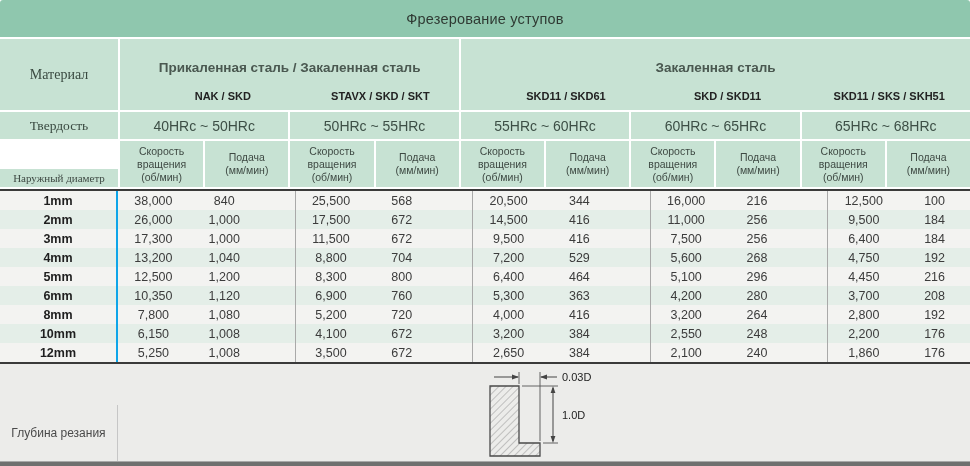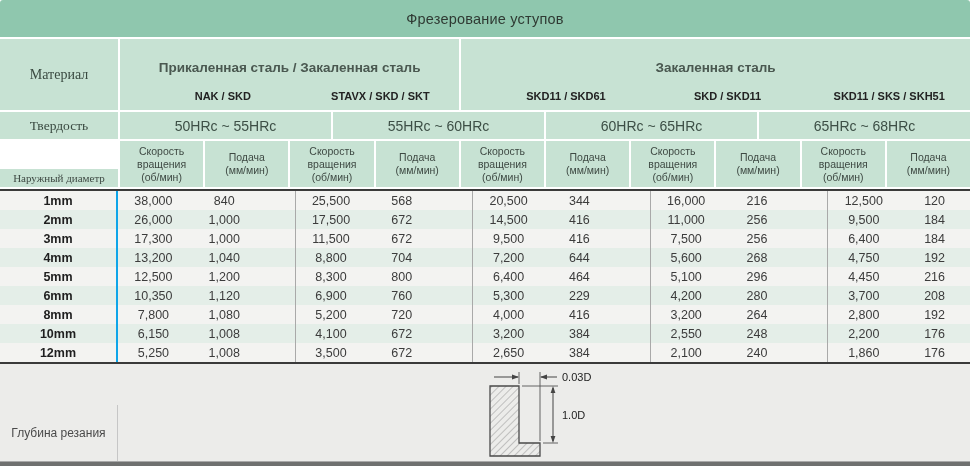--- a/index.html
+++ b/index.html
@@ -112,20 +112,21 @@
       <div class="g-names">
         <div>SKD11 / SKD61</div>
         <div>SKD / SKD11</div>
         <div>SKD11 / SKS / SKH51</div>
       </div>
     </div>
   </div>
 
   <div class="band hardness-band">
     <div class="cell label-col">Твердость</div>
+    <div class="cell h-cell">40HRc ~ 50HRc</div>
     <div class="cell h-cell">50HRc ~ 55HRc</div>
     <div class="cell h-cell">55HRc ~ 60HRc</div>
     <div class="cell h-cell">60HRc ~ 65HRc</div>
     <div class="cell h-cell">65HRc ~ 68HRc</div>
   </div>
 
   <div class="band subheader-band">
     <div class="cell label-col">Наружный диаметр</div>
 
     <div class="cell s-cell">
@@ -187,21 +188,21 @@
       <div class="dlabel">1mm</div>
       <div class="vcell">38,000</div>
       <div class="vcell">840</div>
       <div class="vcell g">25,500</div>
       <div class="vcell">568</div>
       <div class="vcell g">20,500</div>
       <div class="vcell">344</div>
       <div class="vcell g">16,000</div>
       <div class="vcell">216</div>
       <div class="vcell g">12,500</div>
-      <div class="vcell">120</div>
+      <div class="vcell">100</div>
     </div>
 
     <div class="drow">
       <div class="dlabel">2mm</div>
       <div class="vcell">26,000</div>
       <div class="vcell">1,000</div>
       <div class="vcell g">17,500</div>
       <div class="vcell">672</div>
       <div class="vcell g">14,500</div>
       <div class="vcell">416</div>
@@ -225,21 +226,21 @@
       <div class="vcell">184</div>
     </div>
 
     <div class="drow">
       <div class="dlabel">4mm</div>
       <div class="vcell">13,200</div>
       <div class="vcell">1,040</div>
       <div class="vcell g">8,800</div>
       <div class="vcell">704</div>
       <div class="vcell g">7,200</div>
-      <div class="vcell">644</div>
+      <div class="vcell">529</div>
       <div class="vcell g">5,600</div>
       <div class="vcell">268</div>
       <div class="vcell g">4,750</div>
       <div class="vcell">192</div>
     </div>
 
     <div class="drow">
       <div class="dlabel">5mm</div>
       <div class="vcell">12,500</div>
       <div class="vcell">1,200</div>
@@ -253,21 +254,21 @@
       <div class="vcell">216</div>
     </div>
 
     <div class="drow">
       <div class="dlabel">6mm</div>
       <div class="vcell">10,350</div>
       <div class="vcell">1,120</div>
       <div class="vcell g">6,900</div>
       <div class="vcell">760</div>
       <div class="vcell g">5,300</div>
-      <div class="vcell">229</div>
+      <div class="vcell">363</div>
       <div class="vcell g">4,200</div>
       <div class="vcell">280</div>
       <div class="vcell g">3,700</div>
       <div class="vcell">208</div>
     </div>
 
     <div class="drow">
       <div class="dlabel">8mm</div>
       <div class="vcell">7,800</div>
       <div class="vcell">1,080</div>

